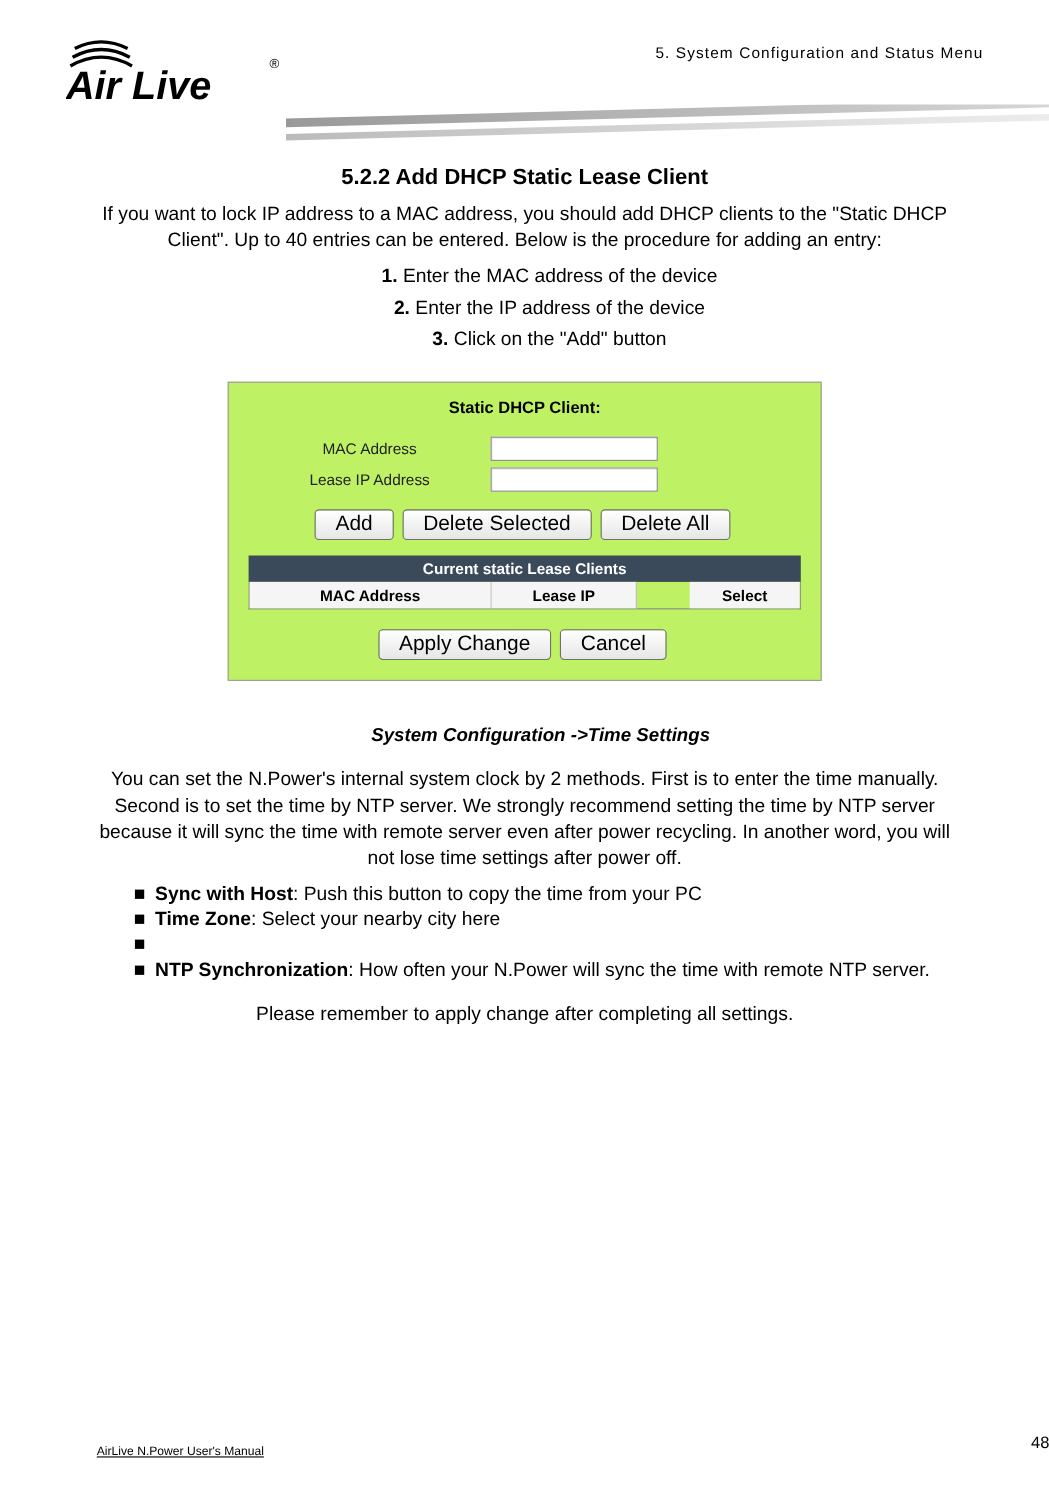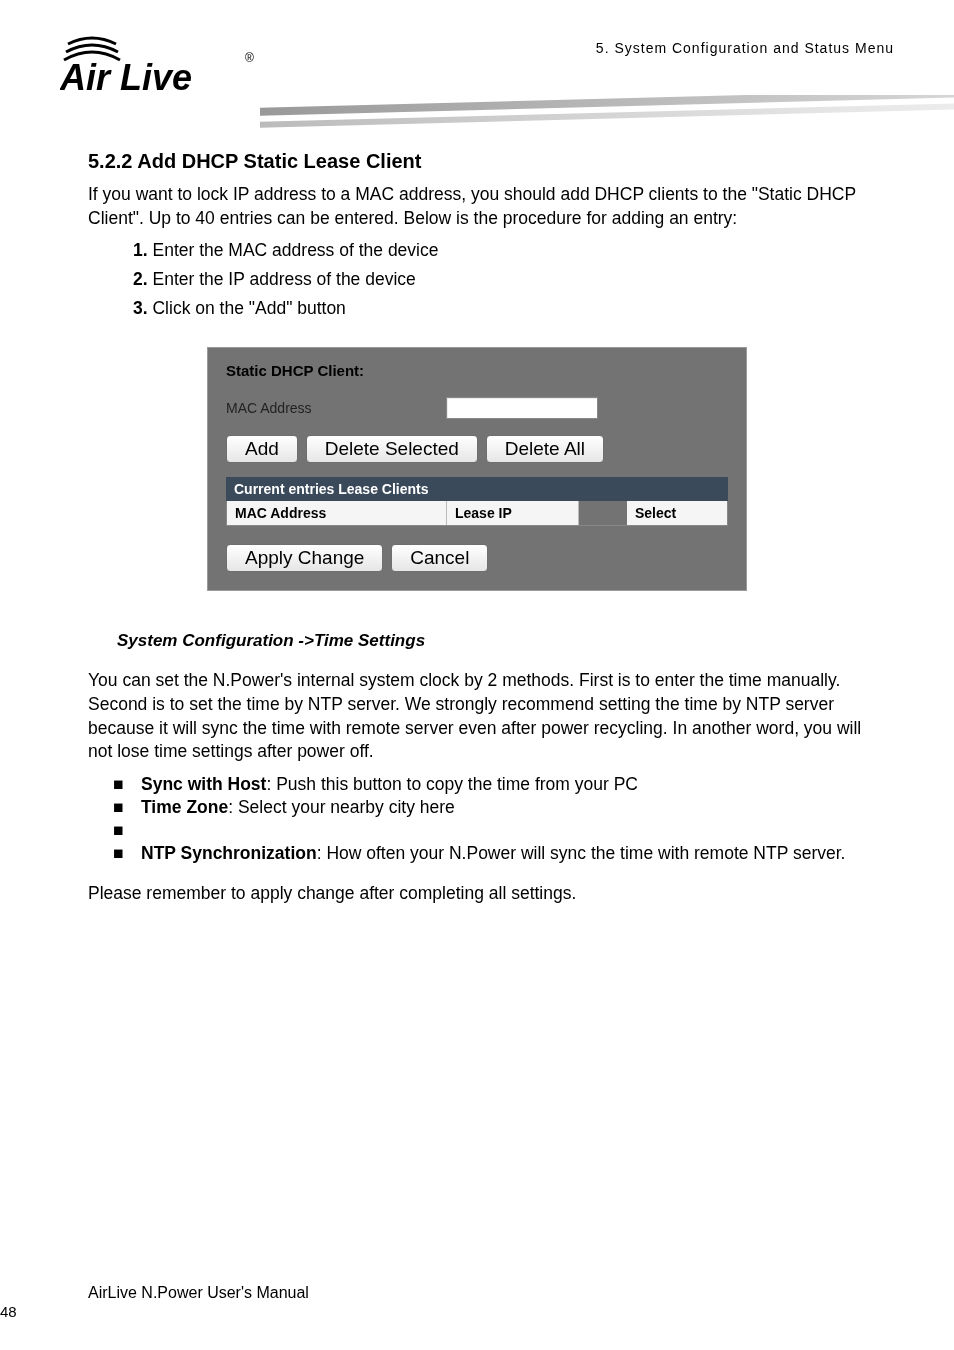--- a/index.html
+++ b/index.html
@@ -41,20 +41,21 @@
   .bline {
     position: absolute;
     width: 140%;
     height: 2px;
   }
   .b1 { top: 0; left: 0; background: linear-gradient(90deg, #999 0%, #ccc 60%, #eee); transform: skewY(-1.5deg); height: 8px; }
   .b2 { top: 14px; left: 0; background: linear-gradient(90deg, #bbb 0%, #e6e6e6 60%, #fafafa); transform: skewY(-1.5deg); height: 6px; }
 
   .content {
     padding: 20px 88px 0 88px;
+    text-align: center;
   }
   .h-sub {
     font-size: 20px;
     font-weight: bold;
     margin-bottom: 10px;
   }
   .para {
     font-size: 17.5px;
     line-height: 1.35;
     margin-bottom: 10px;
@@ -68,21 +69,21 @@
   ol.steps li { margin-bottom: 8px; }
   ol.steps li .num { font-weight: bold; }
 
   .screenshot-box {
     width: 540px;
     margin: 28px auto 40px auto;
     border: 1px solid #9a9a9a;
     padding: 14px 18px 18px 18px;
     font-family: Tahoma, Arial, sans-serif;
     font-size: 14px;
-    background: #737373;
+    background: #bef264;
   }
   .sc-title { font-weight: bold; font-size: 15px; margin-bottom: 18px; }
   .sc-row { display: flex; align-items: center; margin-bottom: 6px; }
   .sc-label { width: 220px; color: #222; }
   .sc-input {
     width: 152px; height: 22px;
     border: 1px solid #888;
     background: #fff;
     box-shadow: inset 1px 1px 0 rgba(0,0,0,.08);
   }
@@ -133,28 +134,29 @@
   ul.bullets {
     list-style: none;
     margin-left: 25px;
     font-size: 17.5px;
   }
   ul.bullets li { margin-bottom: 2px; display: flex; }
   ul.bullets li .sq { display: inline-block; width: 28px; }
   .footer {
     position: absolute;
     left: 88px;
-    bottom: 48px;
-    font-size: 16px;
+    bottom: 24px;
+    font-size: 11px;
+    text-decoration: underline;
   }
   .pagenum {
     position: absolute;
     left: 0; right: 0;
     bottom: 30px;
-    text-align: left;
+    text-align: right;
     font-size: 15px;
   }
 </style>
 </head>
 <body>
 
 <div class="header">
   <div class="header-text">5.  System  Configuration  and  Status  Menu</div>
   <div class="logo">
     <svg width="210" height="70" viewBox="0 0 210 70">
@@ -183,26 +185,30 @@
     <li><span class="num">2.</span> <span>Enter the IP address of the device</span></li>
     <li><span class="num">3.</span> <span>Click on the "Add" button</span></li>
   </ol>
 
   <div class="screenshot-box">
     <div class="sc-title">Static DHCP Client:</div>
     <div class="sc-row">
       <div class="sc-label">MAC Address</div>
       <div class="sc-input"></div>
     </div>
+    <div class="sc-row">
+      <div class="sc-label">Lease IP Address</div>
+      <div class="sc-input"></div>
+    </div>
     <div class="sc-btnrow">
       <span class="sc-btn">Add</span>
       <span class="sc-btn">Delete Selected</span>
       <span class="sc-btn">Delete All</span>
     </div>
-    <div class="sc-tabhead">Current entries Lease Clients</div>
+    <div class="sc-tabhead">Current static Lease Clients</div>
     <div class="sc-table">
       <div class="sc-col sc-c1">MAC Address</div>
       <div class="sc-col sc-c2">Lease IP</div>
       <div class="sc-col sc-c3">Select</div>
     </div>
     <div class="sc-btnrow2">
       <span class="sc-btn">Apply Change</span>
       <span class="sc-btn">Cancel</span>
     </div>
   </div>

